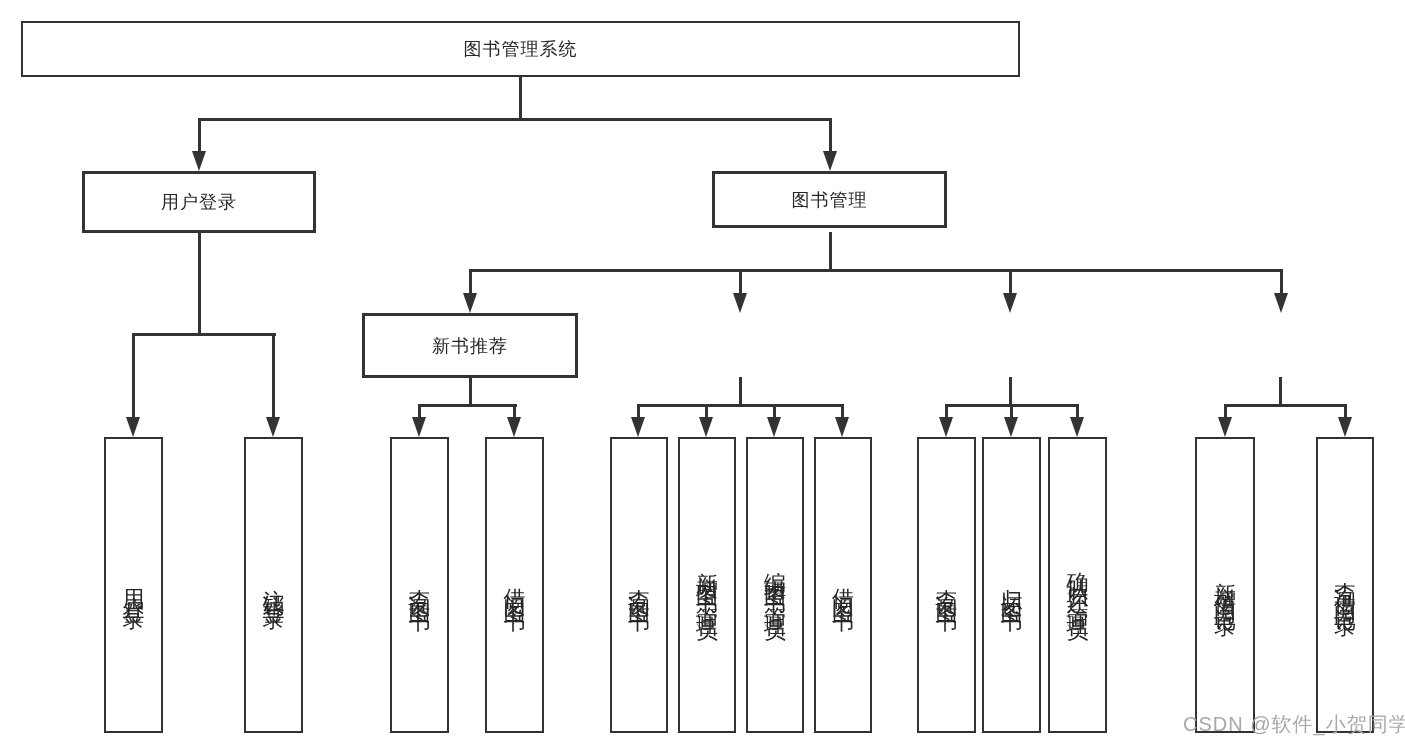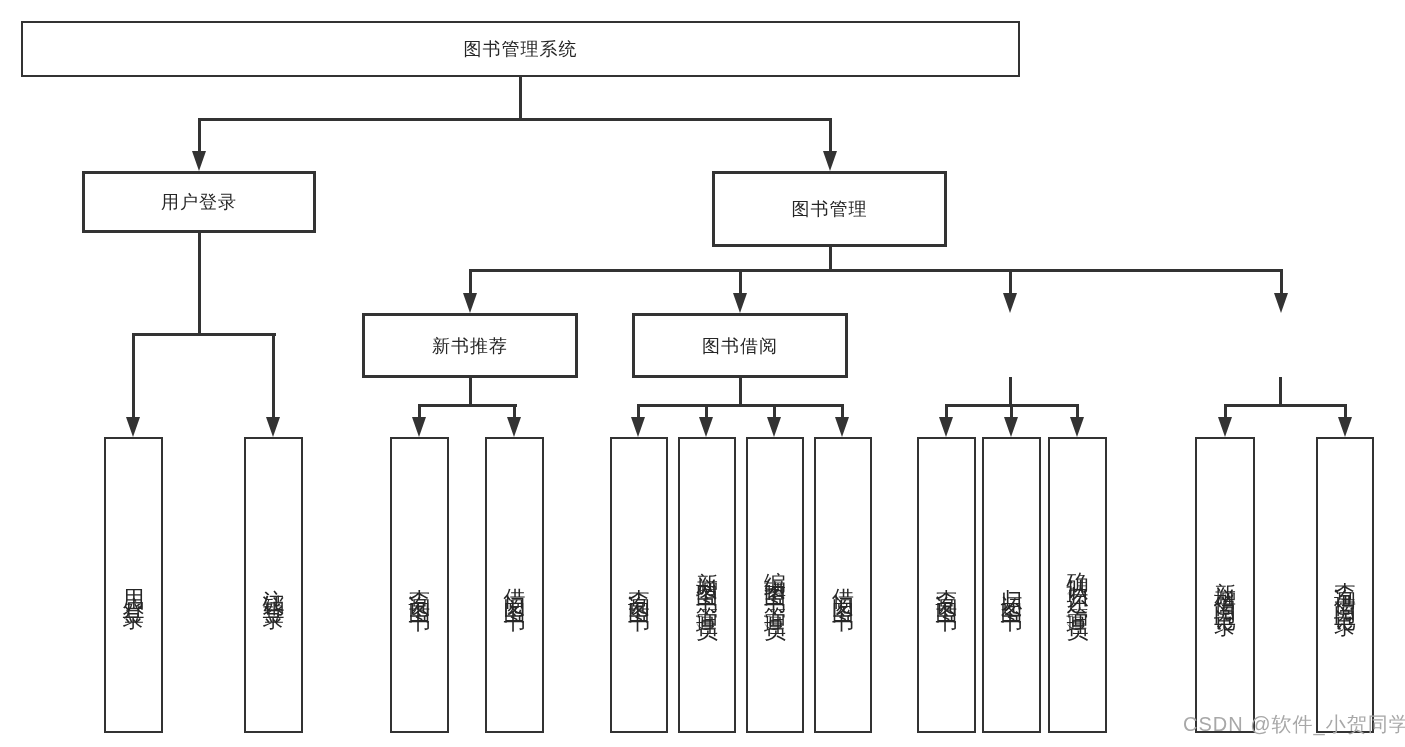--- a/index.html
+++ b/index.html
@@ -95,29 +95,26 @@
   <div class="vl" style="left:1344px;top:404px;height:18px;"></div>
   <div class="arrow" style="left:1338px;top:417px;"></div>
 
   <div class="box" style="left:21px;top:13px;width:999px;height:56px;margin-top:8px;">
     <span class="lbl">图书管理系统</span>
   </div>
 
   <div class="box b3" style="left:82px;top:171px;width:234px;height:62px;">
     <span class="lbl">用户登录</span>
   </div>
-  <div class="box b3" style="left:712px;top:171px;width:235px;height:76px;">
+  <div class="box b3" style="left:712px;top:171px;width:235px;height:57px;">
     <span class="lbl">图书管理</span>
   </div>
 
   <div class="box b3" style="left:362px;top:313px;width:216px;height:65px;">
     <span class="lbl">新书推荐</span>
-  </div>
-  <div class="box b3" style="left:632px;top:313px;width:216px;height:65px;">
-    <span class="lbl">图书借阅</span>
   </div>
 
   <div class="box" style="left:104px;top:437px;width:59px;height:296px;">
     <span class="vtext">用户登录</span>
   </div>
   <div class="box" style="left:244px;top:437px;width:59px;height:296px;">
     <span class="vtext">注销登录</span>
   </div>
 
   <div class="box" style="left:390px;top:437px;width:59px;height:296px;">

